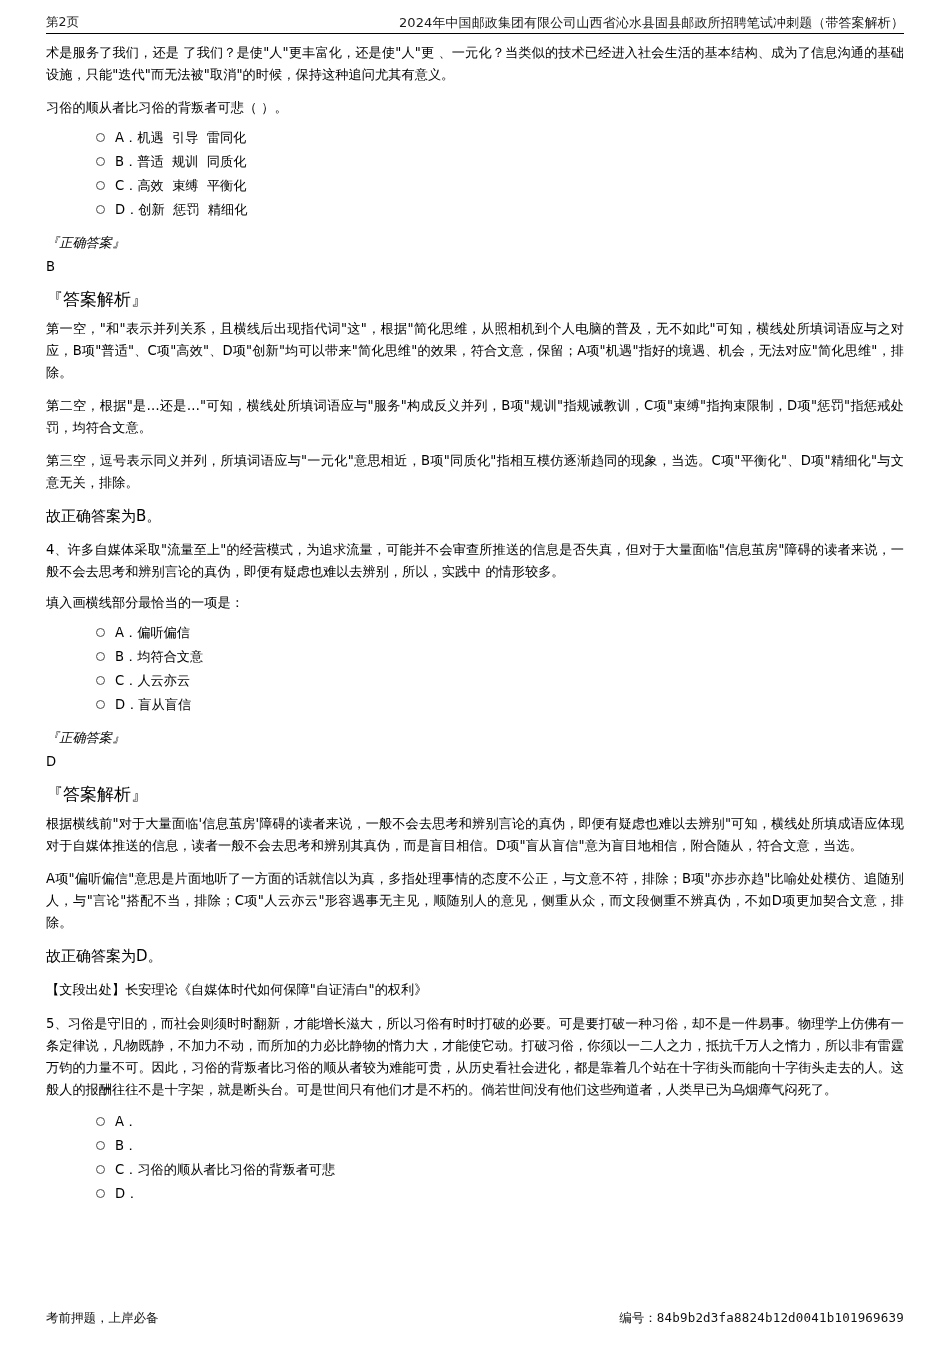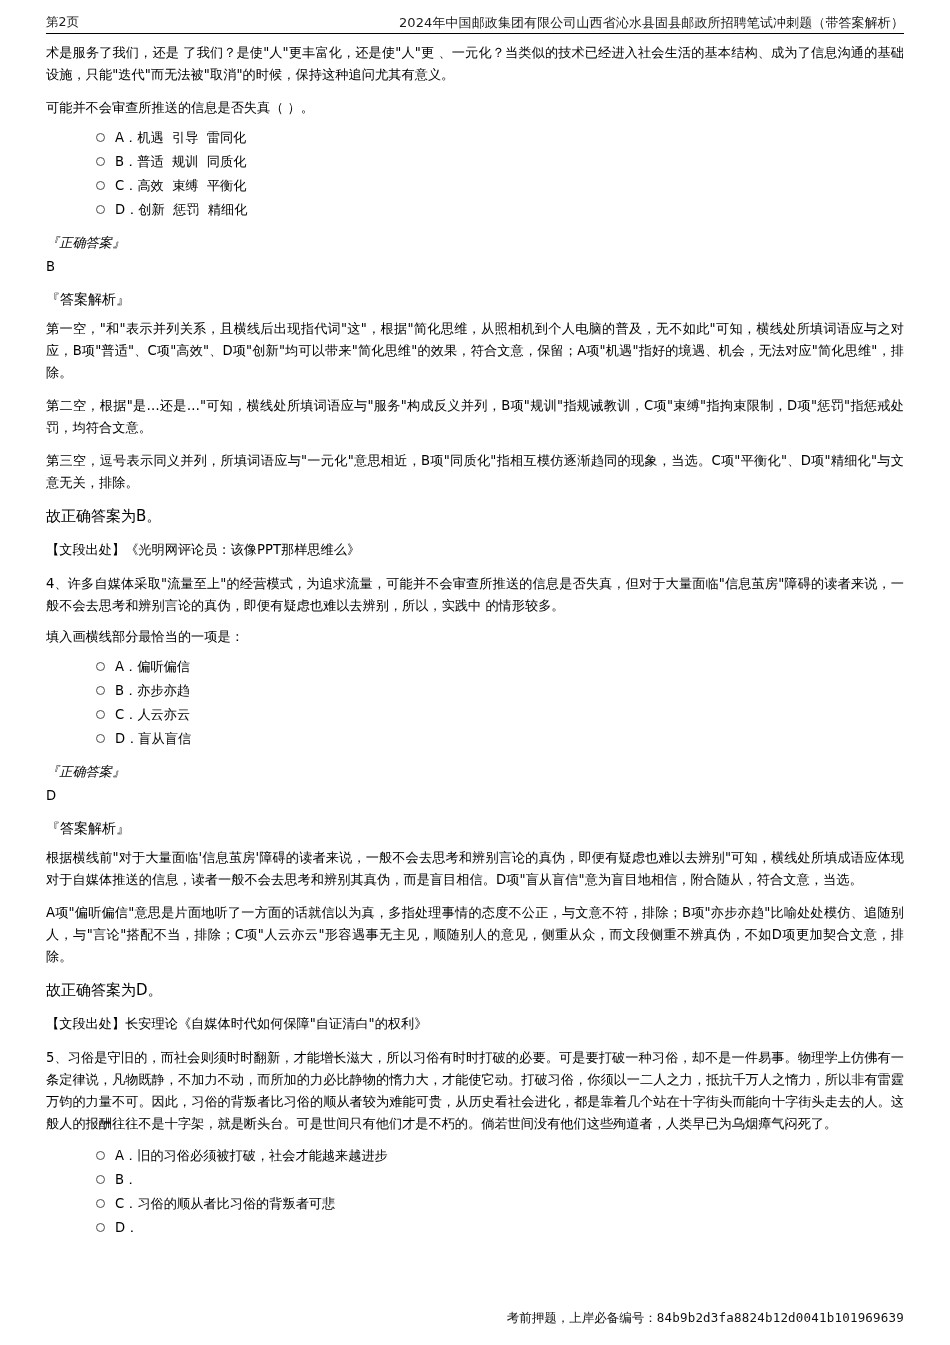--- a/index.html
+++ b/index.html
@@ -117,21 +117,21 @@
     line-height: 22px;
     margin-bottom: 2px;
     font-style: italic;
   }
   .blk-value {
     font-size: 13.2px;
     line-height: 22px;
     margin-bottom: 10px;
   }
   .analysis-title {
-    font-size: 14px;
+    font-size: 17px;
     line-height: 22px;
     margin-bottom: 8px;
   }
   .source {
     font-size: 13.2px;
     line-height: 22px;
     margin-bottom: 12px;
   }
   .conclusion {
     font-size: 15px;
@@ -140,21 +140,21 @@
   }
   
   .footer {
     position: absolute;
     bottom: 18px;
     left: 0;
     width: 950px;
     padding: 0 46px;
     display: flex;
     align-items: center;
-    justify-content: flex-end;
+    justify-content: space-between;
     font-size: 12.5px;
     color: #111;
   }
   .footer-left { white-space: nowrap; }
   .footer-right { white-space: nowrap; }
   .footer-code {
     font-family: "DejaVu Sans Mono", "Liberation Mono", monospace;
     font-size: 12.5px;
     letter-spacing: 0.2px;
   }
@@ -167,21 +167,21 @@
   <div class="header">
     <div class="page-num">第2页</div>
     <div class="doc-title">2024年中国邮政集团有限公司山西省沁水县固县邮政所招聘笔试冲刺题（带答案解析）</div>
   </div>
   <div class="header-rule"></div>
 
   <div class="content">
 
     <p class="para">术是服务了我们，还是 了我们？是使"人"更丰富化，还是使"人"更 、一元化？当类似的技术已经进入社会生活的基本结构、成为了信息沟通的基础设施，只能"迭代"而无法被"取消"的时候，保持这种追问尤其有意义。</p>
 
-    <p class="prompt">可能并不会审查所推送的信息是否失真（  ）。</p>
+    <p class="prompt">习俗的顺从者比习俗的背叛者可悲（  ）。</p>
 
     <ul class="options">
       <li class="option">
         <span class="radio"></span>
         <span class="opt-label">A．</span>
         <span class="opt-label">机遇  引导  雷同化</span>
       </li>
       <li class="option">
         <span class="radio"></span>
         <span class="opt-label">B．</span>
@@ -199,35 +199,34 @@
       </li>
     </ul>
 
     <p class="blk-title">『正确答案』</p>
     <p class="blk-value">B</p>
     <p class="analysis-title">『答案解析』</p>
     <p class="para">第一空，"和"表示并列关系，且横线后出现指代词"这"，根据"简化思维，从照相机到个人电脑的普及，无不如此"可知，横线处所填词语应与之对应，B项"普适"、C项"高效"、D项"创新"均可以带来"简化思维"的效果，符合文意，保留；A项"机遇"指好的境遇、机会，无法对应"简化思维"，排除。</p>
     <p class="para">第二空，根据"是…还是…"可知，横线处所填词语应与"服务"构成反义并列，B项"规训"指规诫教训，C项"束缚"指拘束限制，D项"惩罚"指惩戒处罚，均符合文意。</p>
     <p class="para">第三空，逗号表示同义并列，所填词语应与"一元化"意思相近，B项"同质化"指相互模仿逐渐趋同的现象，当选。C项"平衡化"、D项"精细化"与文意无关，排除。</p>
     <p class="conclusion">故正确答案为B。</p>
-    <p class="source">【文段出处】《光明网评论员：该像PPT那样思维么》</p>
 
     <p class="q-stem">4、许多自媒体采取"流量至上"的经营模式，为追求流量，可能并不会审查所推送的信息是否失真，但对于大量面临"信息茧房"障碍的读者来说，一般不会去思考和辨别言论的真伪，即便有疑虑也难以去辨别，所以，实践中 的情形较多。</p>
     <p class="prompt">填入画横线部分最恰当的一项是：</p>
 
     <ul class="options">
       <li class="option">
         <span class="radio"></span>
         <span class="opt-label">A．</span>
         <span class="opt-label">偏听偏信</span>
       </li>
       <li class="option">
         <span class="radio"></span>
         <span class="opt-label">B．</span>
-        <span class="opt-label">亦步亦趋</span>
+        <span class="opt-label">均符合文意</span>
       </li>
       <li class="option">
         <span class="radio"></span>
         <span class="opt-label">C．</span>
         <span class="opt-label">人云亦云</span>
       </li>
       <li class="option">
         <span class="radio"></span>
         <span class="opt-label">D．</span>
         <span class="opt-label">盲从盲信</span>
@@ -241,21 +240,20 @@
     <p class="para">A项"偏听偏信"意思是片面地听了一方面的话就信以为真，多指处理事情的态度不公正，与文意不符，排除；B项"亦步亦趋"比喻处处模仿、追随别人，与"言论"搭配不当，排除；C项"人云亦云"形容遇事无主见，顺随别人的意见，侧重从众，而文段侧重不辨真伪，不如D项更加契合文意，排除。</p>
     <p class="conclusion">故正确答案为D。</p>
     <p class="source">【文段出处】长安理论《自媒体时代如何保障"自证清白"的权利》</p>
 
     <p class="q-stem">5、习俗是守旧的，而社会则须时时翻新，才能增长滋大，所以习俗有时时打破的必要。可是要打破一种习俗，却不是一件易事。物理学上仿佛有一条定律说，凡物既静，不加力不动，而所加的力必比静物的惰力大，才能使它动。打破习俗，你须以一二人之力，抵抗千万人之惰力，所以非有雷霆万钧的力量不可。因此，习俗的背叛者比习俗的顺从者较为难能可贵，从历史看社会进化，都是靠着几个站在十字街头而能向十字街头走去的人。这般人的报酬往往不是十字架，就是断头台。可是世间只有他们才是不朽的。倘若世间没有他们这些殉道者，人类早已为乌烟瘴气闷死了。</p>
 
     <ul class="options">
       <li class="option">
         <span class="radio"></span>
         <span class="opt-label">A．</span>
-        <span class="opt-label">旧的习俗必须被打破，社会才能越来越进步</span>
       </li>
       <li class="option">
         <span class="radio"></span>
         <span class="opt-label">B．</span>
       </li>
       <li class="option">
         <span class="radio"></span>
         <span class="opt-label">C．</span>
         <span class="opt-label">习俗的顺从者比习俗的背叛者可悲</span>
       </li>

